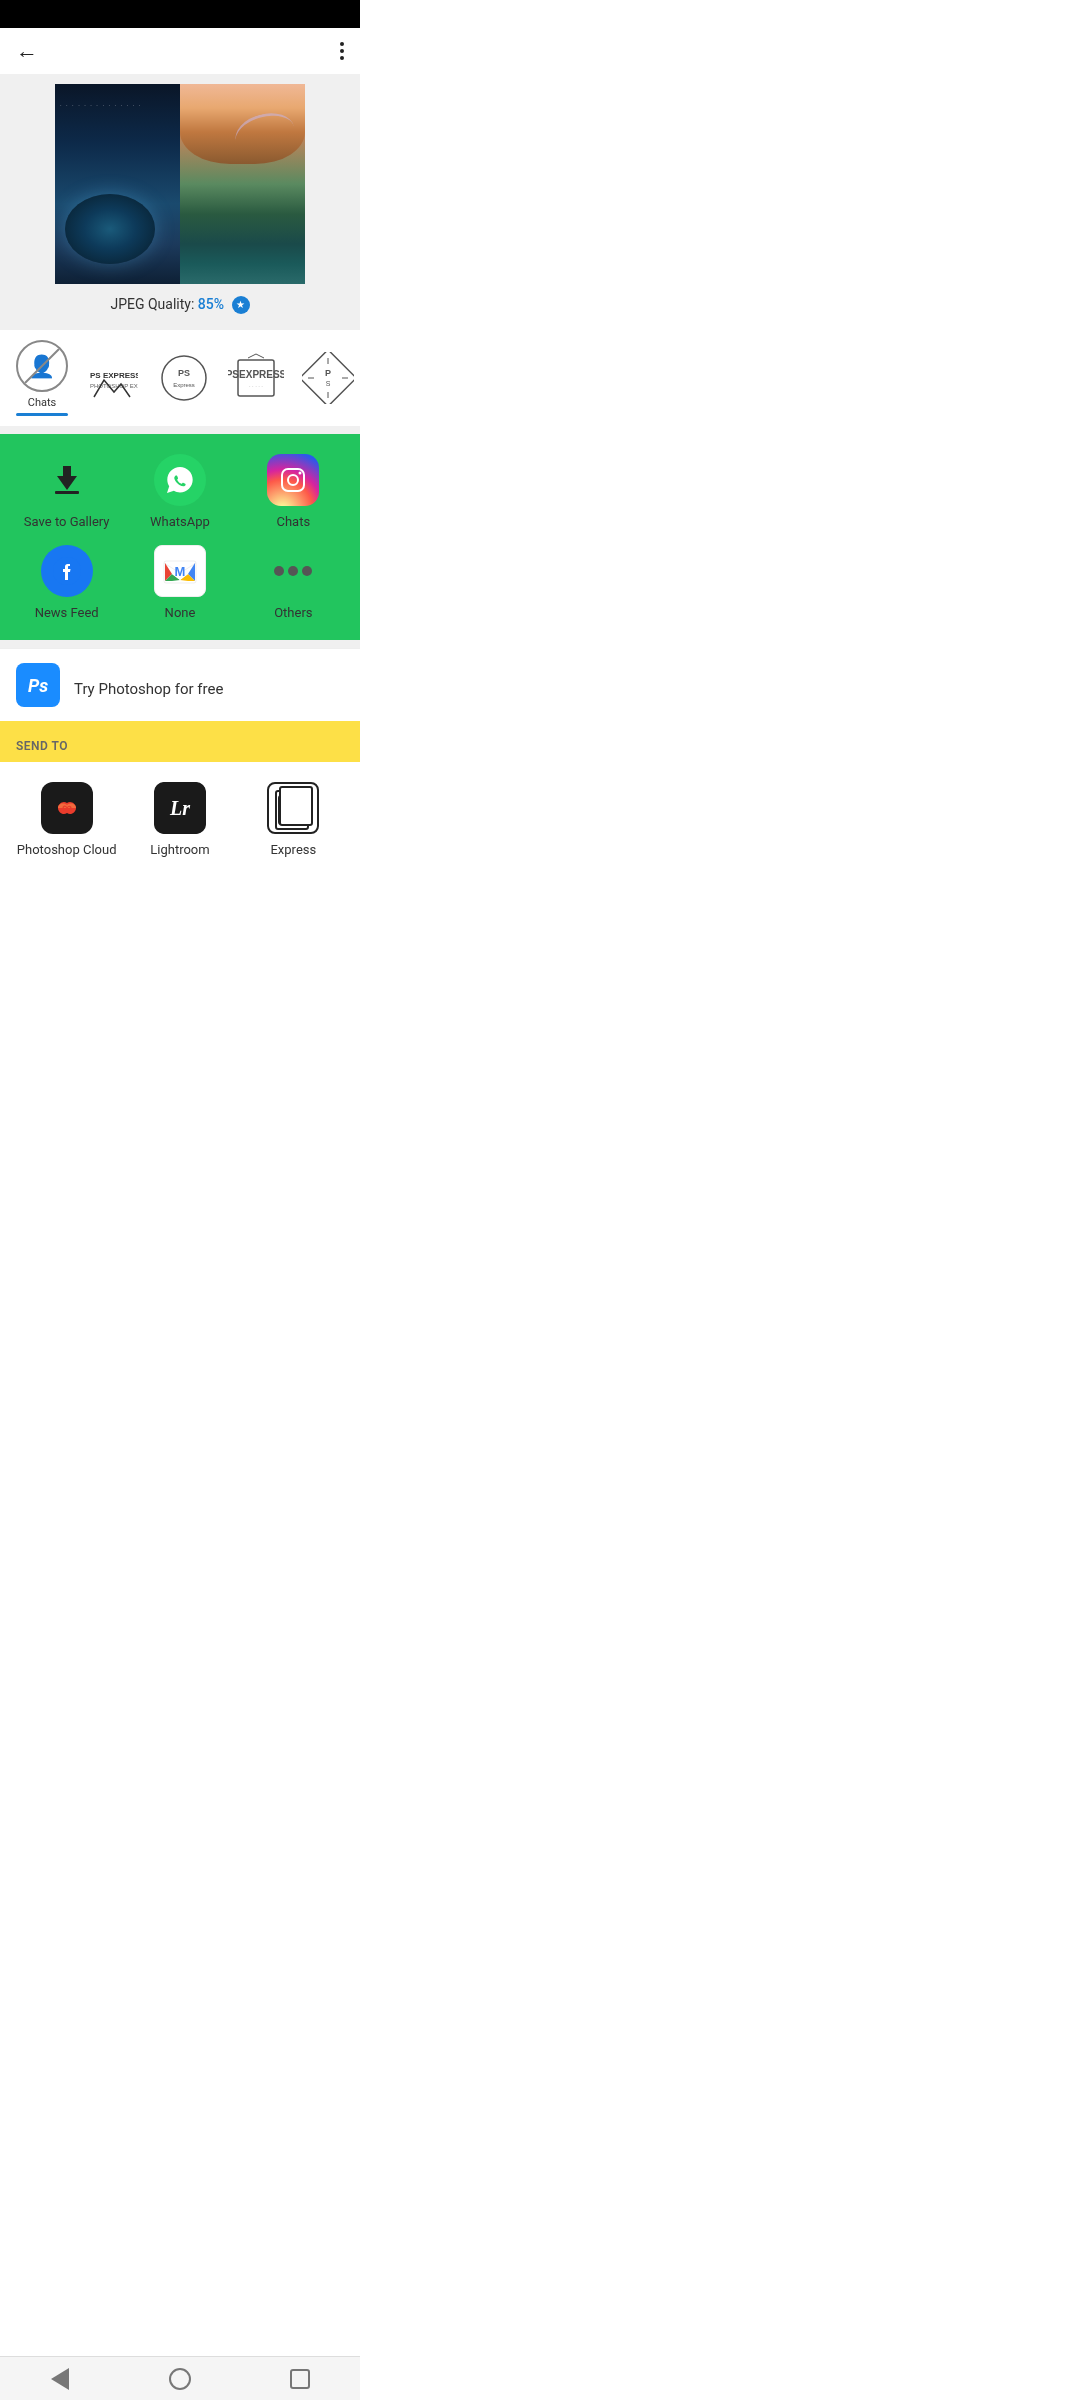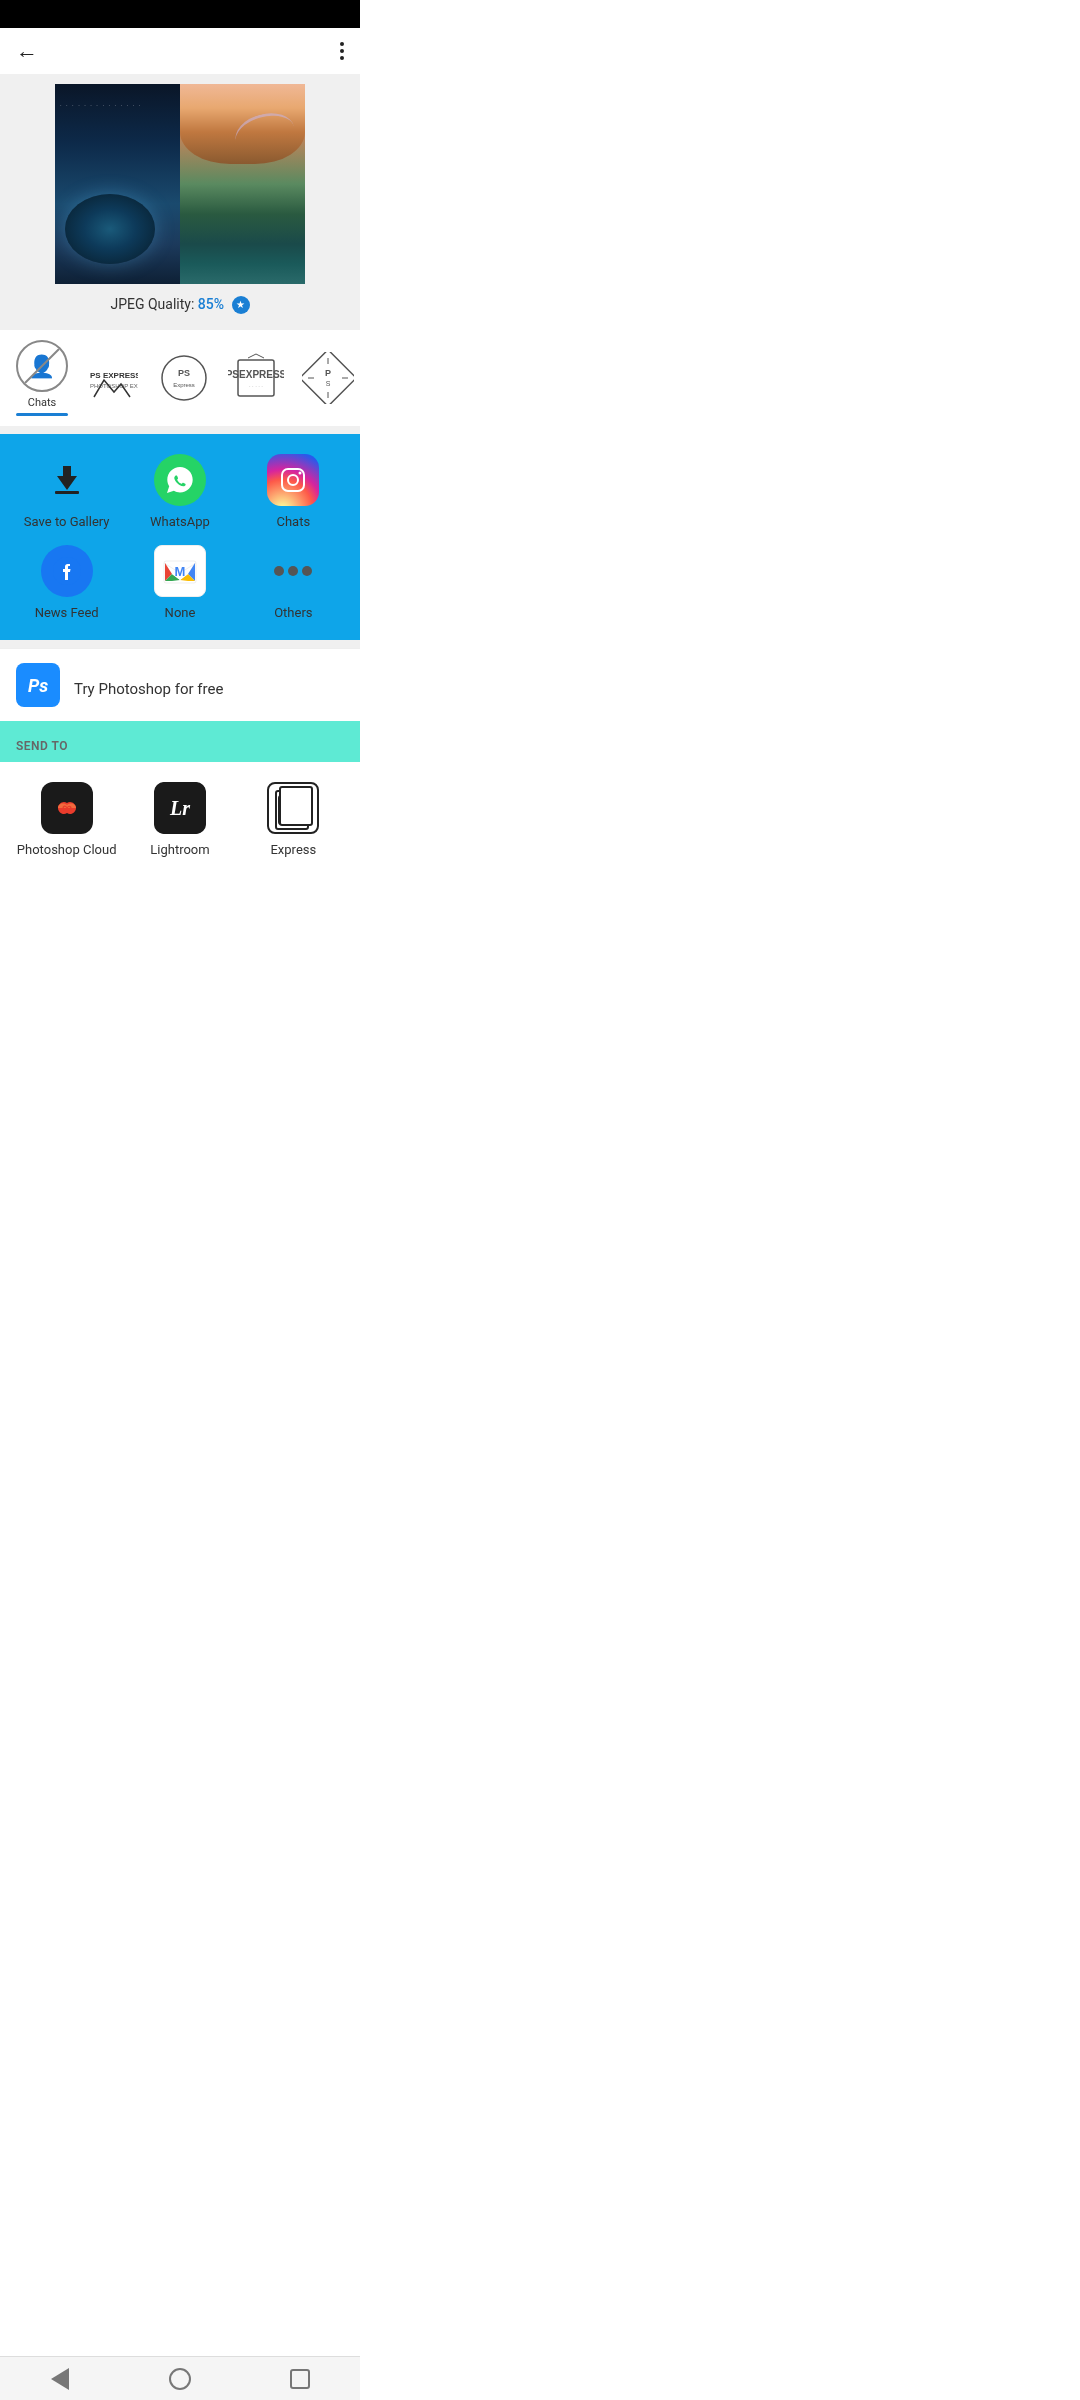--- a/index.html
+++ b/index.html
@@ -192,21 +192,21 @@
     }
 
     
     .section-divider {
       height: 8px;
       background: #f0f0f0;
     }
 
     
     .share-section {
-      background: #0ea5e9;
+      background: #22c55e;
       padding: 20px 10px;
     }
     .share-grid {
       display: grid;
       grid-template-columns: repeat(3, 1fr);
       gap: 16px 0;
     }
     .share-item {
       display: flex;
       flex-direction: column;
@@ -309,21 +309,21 @@
       font-style: italic;
     }
     .ps-text {
       font-size: 15px;
       color: #333;
       margin-top: 8px;
     }
 
     
     .send-to-header {
-      background: #5eead4;
+      background: #fde047;
       padding: 14px 16px 8px;
     }
     .send-to-label {
       font-size: 12px;
       font-weight: 600;
       color: #666;
       letter-spacing: 0.5px;
     }
     .send-to-section {
       background: #fff;

